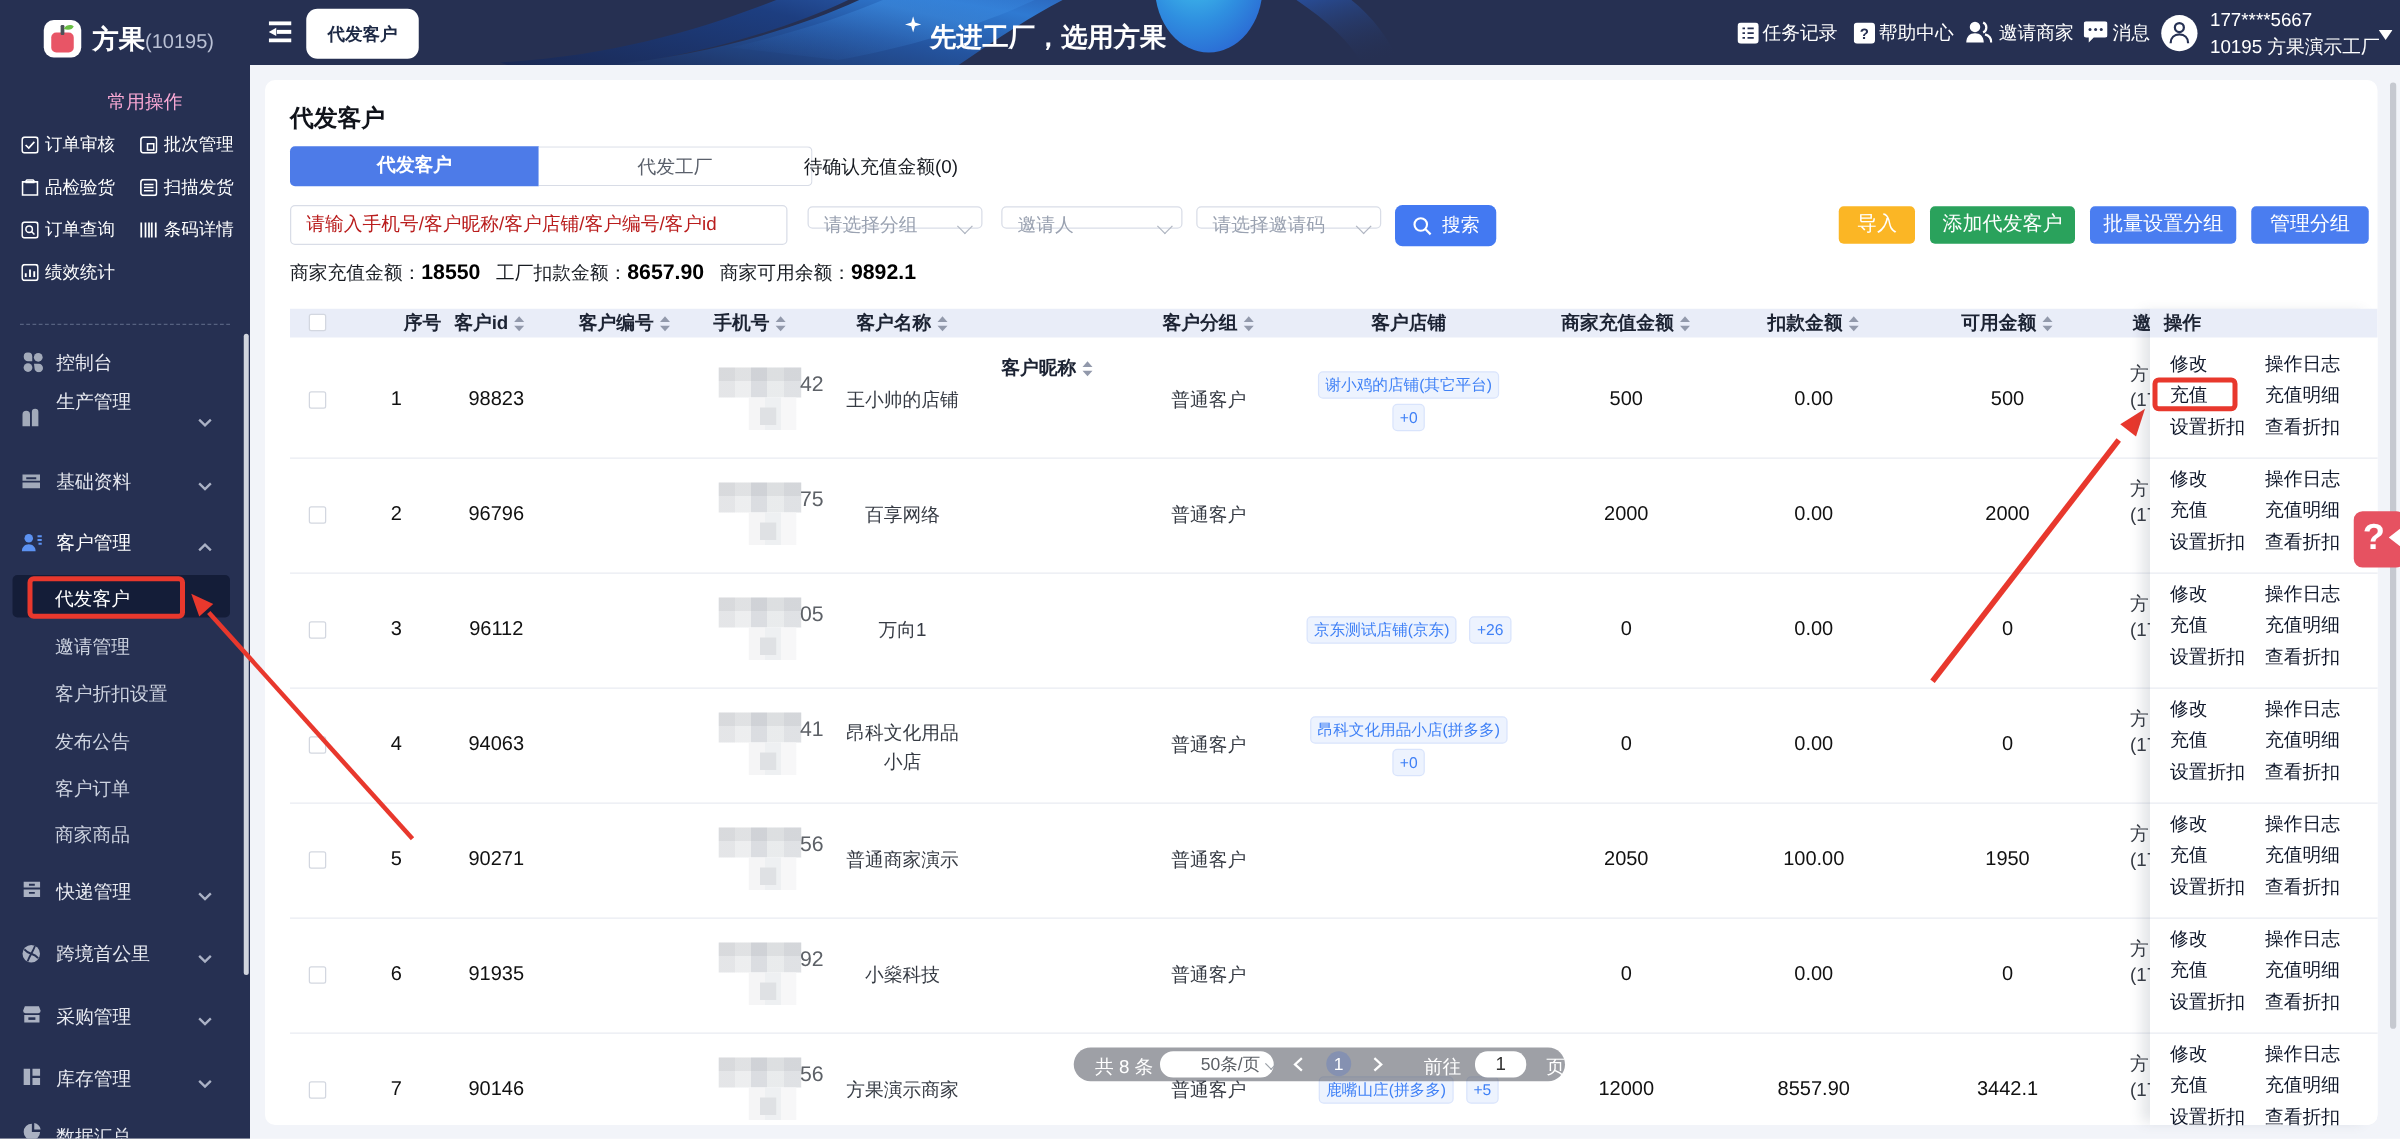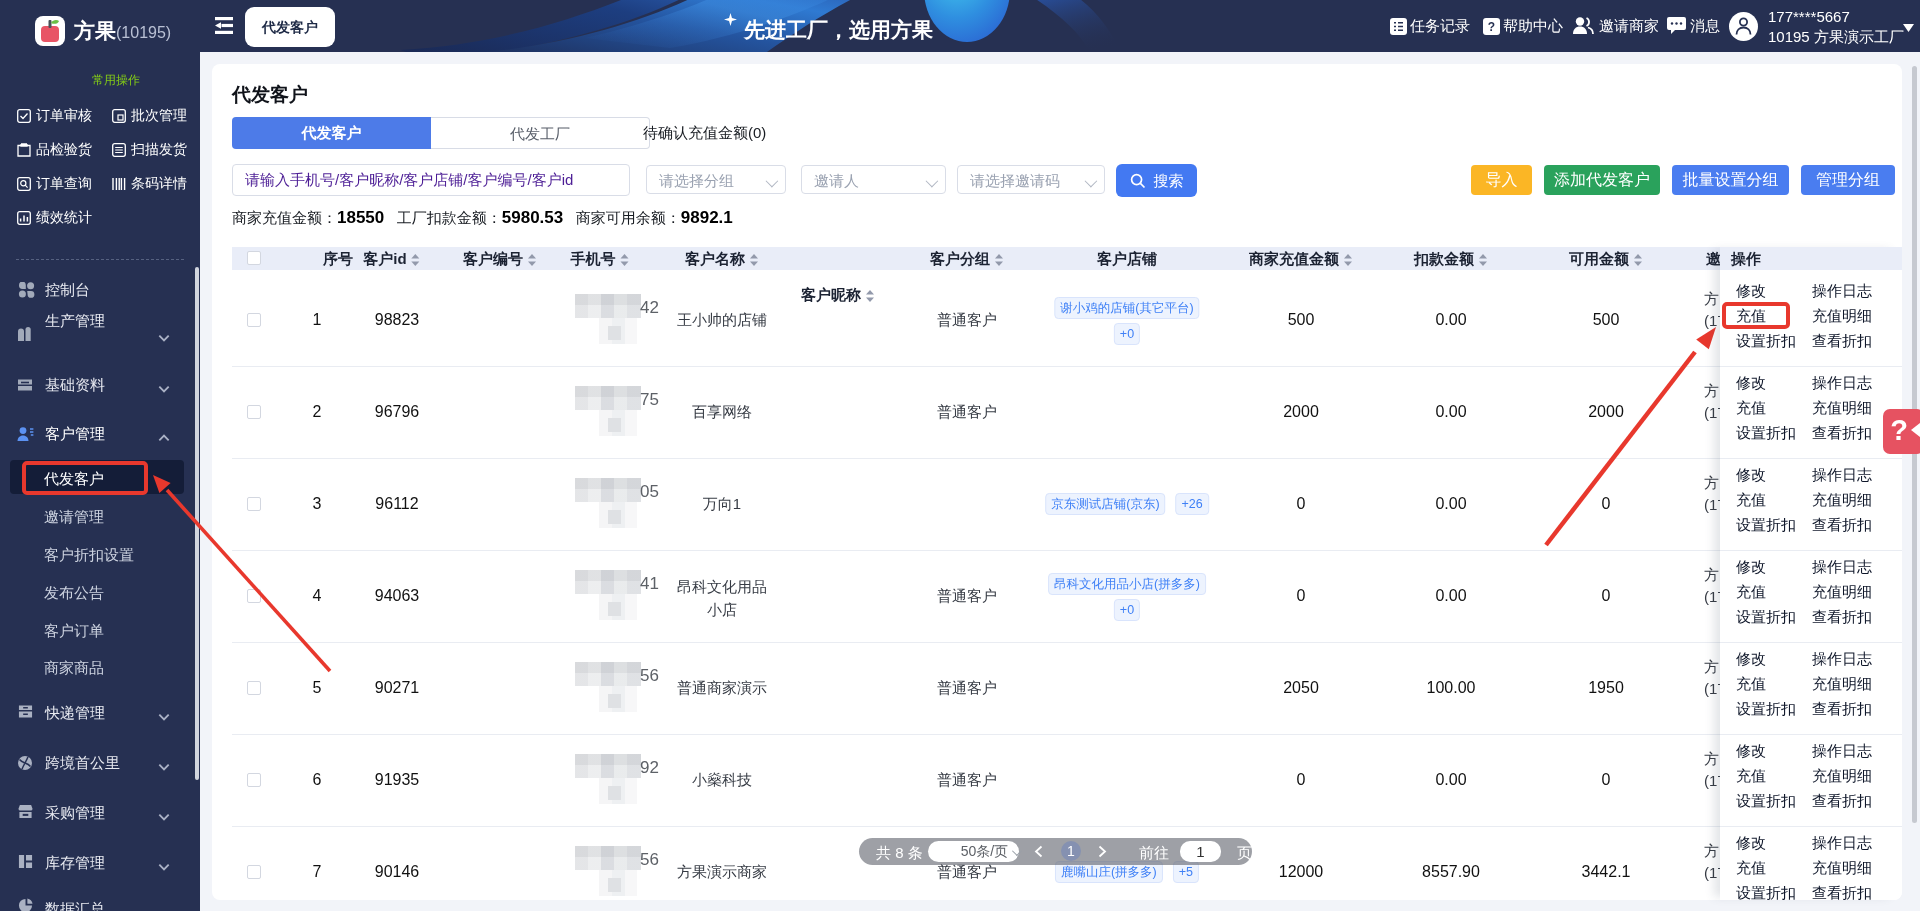--- a/index.html
+++ b/index.html
@@ -26,21 +26,21 @@
       linear-gradient(180deg, rgba(116,120,128,0.14) 0 11px, rgba(116,120,128,0.04) 11px 100%),
       repeating-linear-gradient(90deg, #e9eaec 0 13px, #f2f3f4 13px 26px, #dfe1e5 26px 39px, #eef0f1 39px 52px, #e4e6e9 52px 66px); }
   .mostail { background-image:
       repeating-linear-gradient(90deg, #f5f5f6 0 13px, #eef0f2 13px 26px, #f7f7f8 26px 38px); }
   .hdrcell { position:absolute; top:0; height:24px; line-height:24px; font-weight:bold; color:#1c2333; font-size:15px; white-space:nowrap; }
   .caret { display:inline-block; width:10px; height:16px; vertical-align:middle; margin-left:4px; }
   .cbx { position:absolute; width:14px; height:14px; border:1px solid #d3d7e0; border-radius:2px; background:#fff; }
   .cellc { position:absolute; text-align:center; color:#363b44; font-size:15px; }
   .num { font-size:16px; color:#111; font-family:"Liberation Sans",sans-serif; }
 
-  .sel { height:29px;border:1px solid #d9dde7;border-radius:4px;background:#fff;z-index:6;color:#9aa2b1;font-size:15px;line-height:29px;padding-left:12px;position:absolute;top:165px;}
+  .sel { height:18px;border:1px solid #d9dde7;border-radius:4px;background:#fff;z-index:6;color:#9aa2b1;font-size:15px;line-height:29px;padding-left:12px;position:absolute;top:165px;}
   .sel:after { content:"";position:absolute;right:10px;top:12px;width:8px;height:8px;border-right:1.6px solid #b0b6c2;border-bottom:1.6px solid #b0b6c2;transform:rotate(45deg) translateY(-2px);}
   .btn { top:165px;height:30px;border-radius:4px;color:#fff;font-size:16px;text-align:center;line-height:30px;z-index:6;position:absolute;}
 </style>
 </head>
 <body>
 
 <div id="topbar">
 
   <svg style="position:absolute;left:400px;top:0;" width="760" height="52" viewBox="0 0 760 52">
     <defs>
@@ -126,21 +126,21 @@
 
 <div id="sidebar">
 
   <div class="abs" style="left:35px;top:16px;width:30px;height:30px;background:#fff;border-radius:8px;"></div>
   <svg class="abs" style="left:39px;top:19px;" width="23" height="25" viewBox="0 0 23 25">
     <rect x="2" y="7" width="18" height="16" rx="4" fill="#e85566"></rect>
     <rect x="9.5" y="1" width="3" height="8" rx="1" fill="#4a5258"></rect>
     <path d="M12 4 C14 0.5, 18 0.5, 20 2 C19 5, 15 5.6, 12 4 Z" fill="#6abf45"></path>
   </svg>
   <div class="abs" style="left:74px;top:17px;color:#fff;font-size:21px;font-weight:bold;">方果<span style="font-size:16px;font-weight:normal;color:#b9c0d4;">(10195)</span></div>
-  <div class="abs" style="left:0;top:72px;width:232px;text-align:center;color:#84cc16;font-size:12px;">常用操作</div>
+  <div class="abs" style="left:0;top:72px;width:232px;text-align:center;color:#f9a8d4;font-size:15px;">常用操作</div>
 
   <div class="sbqa" style="left:36px;top:107px;">订单审核</div>
   <div class="sbqa" style="left:131px;top:107px;">批次管理</div>
   <div class="sbqa" style="left:36px;top:141px;">品检验货</div>
   <div class="sbqa" style="left:131px;top:141px;">扫描发货</div>
   <div class="sbqa" style="left:36px;top:175px;">订单查询</div>
   <div class="sbqa" style="left:131px;top:175px;">条码详情</div>
   <div class="sbqa" style="left:36px;top:209px;">绩效统计</div>
   <svg class="abs" style="left:17px;top:109px;" width="14" height="14" viewBox="0 0 14 14">
       <rect x="0.7" y="0.7" width="12.6" height="12.6" rx="2" fill="none" stroke="#fff" stroke-width="1.3"></rect>
@@ -259,38 +259,38 @@
   <div class="abs" style="left:195px;top:267px;width:4px;height:513px;background:rgba(240,242,247,0.85);border-radius:2px;"></div>
 </div>
 
 <div id="card"></div>
 <div class="abs" style="left:232px;top:82px;font-size:19px;font-weight:bold;color:#10131a;z-index:6;">代发客户</div>
 
 <div class="abs" style="left:232px;top:117px;width:199px;height:32px;background:#4d7be8;border-radius:4px 0 0 4px;color:#fff;font-size:15px;font-weight:bold;text-align:center;line-height:32px;z-index:6;">代发客户</div>
 <div class="abs" style="left:431px;top:117px;width:219px;height:32px;background:#fff;border:1px solid #d8dce6;border-left:none;border-radius:0 4px 4px 0;color:#5a606b;font-size:15px;text-align:center;line-height:32px;z-index:6;">代发工厂</div>
 <div class="abs" style="left:643px;top:124px;font-size:15px;color:#171b21;z-index:6;">待确认充值金额(0)</div>
 
-<div class="abs" style="left:232px;top:164px;width:398px;height:32px;border:1px solid #d9dde7;border-radius:4px;background:#fff;z-index:6;color:#4c1d95;font-size:15px;line-height:30px;padding-left:12px;">请输入手机号/客户昵称/客户店铺/客户编号/客户id</div>
+<div class="abs" style="left:232px;top:164px;width:398px;height:32px;border:1px solid #d9dde7;border-radius:4px;background:#fff;z-index:6;color:#b91c1c;font-size:15px;line-height:30px;padding-left:12px;">请输入手机号/客户昵称/客户店铺/客户编号/客户id</div>
 <div class="abs sel" style="left:646px;top:165px;width:140px;">请选择分组</div>
 <div class="abs sel" style="left:801px;top:165px;width:145px;">邀请人</div>
 <div class="abs sel" style="left:957px;top:165px;width:148px;">请选择邀请码</div>
 <div class="abs" style="left:1116px;top:164px;width:81px;height:33px;background:#4379f2;border-radius:6px;z-index:6;color:#fff;font-size:15px;text-align:center;line-height:33px;">
   <svg style="position:absolute;left:14px;top:9px;" width="16" height="16" viewBox="0 0 16 16">
       <circle cx="6.6" cy="6.6" r="5" fill="none" stroke="#fff" stroke-width="1.7"></circle>
       <path d="M10.4 10.4 L14.5 14.5" stroke="#fff" stroke-width="1.7"></path>
     </svg>
   <span style="margin-left:24px;">搜索</span>
 </div>
 
 <div class="abs btn" style="left:1471px;width:61px;background:#fbb625;">导入</div>
 <div class="abs btn" style="left:1544px;width:116px;background:#2aa25c;">添加代发客户</div>
 <div class="abs btn" style="left:1672px;width:117px;background:#4a7df0;">批量设置分组</div>
 <div class="abs btn" style="left:1801px;width:94px;background:#4a7df0;">管理分组</div>
 
-<div class="abs" style="left:232px;top:208px;font-size:15px;color:#171b21;z-index:6;">商家充值金额：<b style="font-size:17px;color:#000;">18550</b>&nbsp;&nbsp;&nbsp;工厂扣款金额：<b style="font-size:17px;color:#000;">5980.53</b>&nbsp;&nbsp;&nbsp;商家可用余额：<b style="font-size:17px;color:#000;">9892.1</b></div>
+<div class="abs" style="left:232px;top:208px;font-size:15px;color:#171b21;z-index:6;">商家充值金额：<b style="font-size:17px;color:#000;">18550</b>&nbsp;&nbsp;&nbsp;工厂扣款金额：<b style="font-size:17px;color:#000;">8657.90</b>&nbsp;&nbsp;&nbsp;商家可用余额：<b style="font-size:17px;color:#000;">9892.1</b></div>
 
 <div class="abs" style="left:232px;top:247px;width:1656px;height:23px;background:#e9edf8;z-index:6;"></div>
 <div class="cbx" style="left:247px;top:251px;z-index:7;"></div>
 <div class="hdrcell" style="left:317px;top:247px;transform:translateX(-50%);z-index:7;margin-left:21px;">序号</div>
 <div class="hdrcell" style="left:392px;top:247px;transform:translateX(-50%);z-index:7;">客户id<svg class="caret" viewBox="0 0 10 16">
       <path d="M1 6.5 L5 2 L9 6.5 Z" fill="#9299ab"></path>
       <path d="M1 9.5 L5 14 L9 9.5 Z" fill="#9299ab"></path>
     </svg></div>
 <div class="hdrcell" style="left:500px;top:247px;transform:translateX(-50%);z-index:7;">客户编号<svg class="caret" viewBox="0 0 10 16">
       <path d="M1 6.5 L5 2 L9 6.5 Z" fill="#9299ab"></path>

